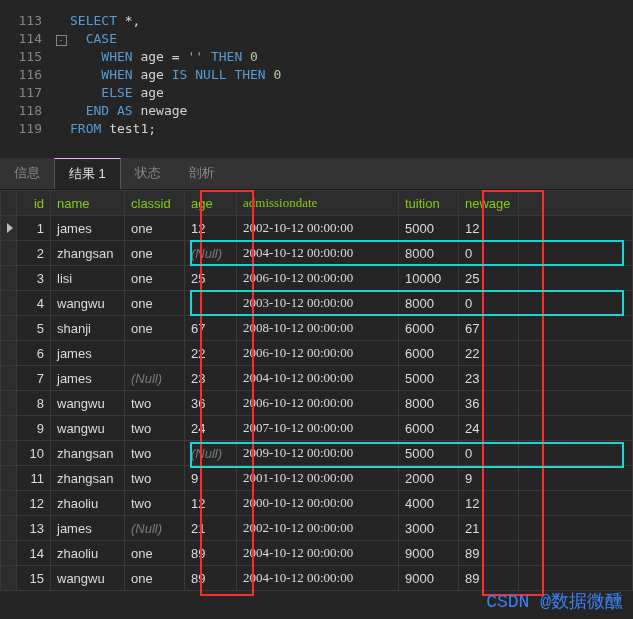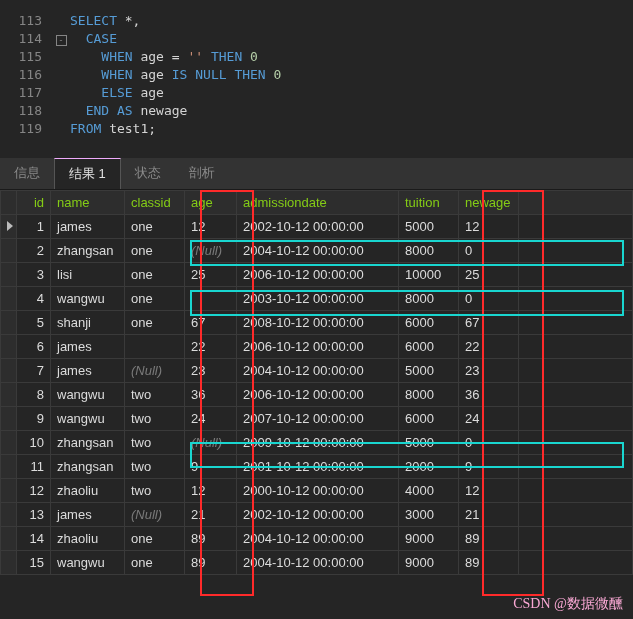--- a/index.html
+++ b/index.html
@@ -105,43 +105,43 @@
     width: 0; height: 0;
     border-top: 5px solid transparent;
     border-bottom: 5px solid transparent;
     border-left: 6px solid #bbb;
     display: inline-block;
   }
   .col-id { width: 34px; text-align: right; }
   .col-name { width: 74px; }
   .col-classid { width: 60px; }
   .col-age { width: 52px; }
-  .col-adm { width: 162px; }
+  .col-adm { width: 162px; font-family: Liberation Serif, serif; }
   .col-tuition { width: 60px; }
   .col-newage { width: 60px; }
   .null-val { color: #7a7a7a; font-style: italic; }
   
   
   .overlay {
     position: absolute;
     pointer-events: none;
     border-style: solid;
     border-width: 2px;
   }
   .red-box { border-color: #ff2a2a; }
   .cyan-box { border-color: #19d6d0; }
   
   
   .watermark {
     position: absolute;
     bottom: 6px;
     right: 10px;
-    color: #f9a8d4;
-    font-family: Liberation Serif, serif;
-    font-size: 14px;
+    color: #3b82f6;
+    font-family: Liberation Mono, monospace;
+    font-size: 18px;
   }
 </style>
 </head>
 <body>
 
 <div class="editor" id="editor">
     <div class="code-line">
       <span class="line-num">113</span>
       <span class="fold-col"></span>
       <span class="code-text"><span class="kw-blue">SELECT </span><span class="text-norm">*,</span></span>

